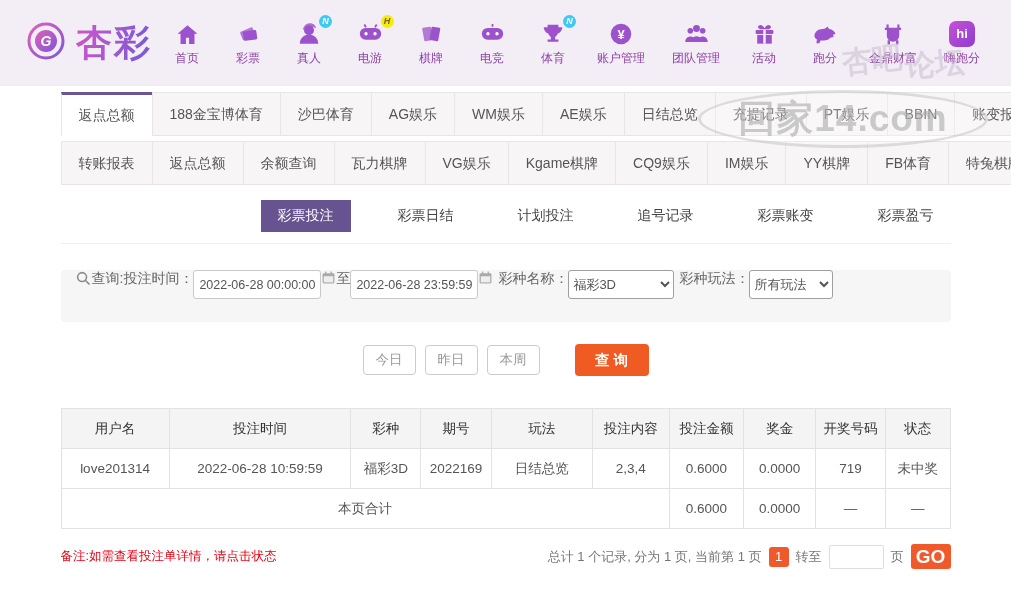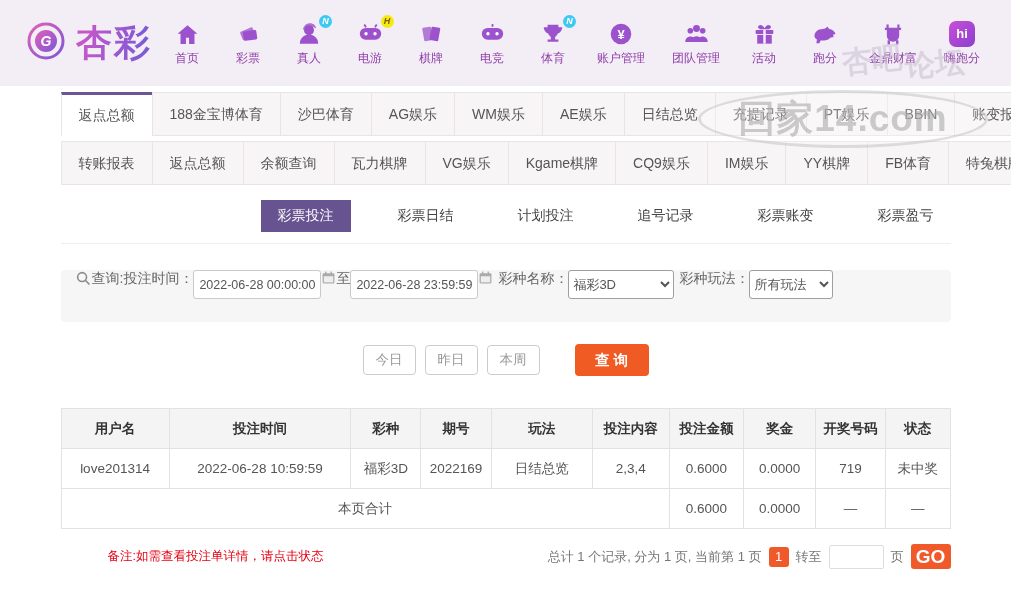--- a/index.html
+++ b/index.html
@@ -58,26 +58,26 @@
   .sel-play { width:84px; }
 
   .quick-row { margin-top:22px; display:flex; justify-content:center; align-items:center; gap:9px; }
   .btn-outline { height:30px; padding:0 12px; border:1px solid #ccc; border-radius:4px; background:#fff;
     color:#999; font-size:13.5px; cursor:pointer; font-family:inherit; }
   .btn-search { height:32px; width:74px; margin-left:26px; border:none; border-radius:4px; background:#f05a23;
     color:#fff; font-size:14.5px; font-weight:bold; cursor:pointer; font-family:inherit; }
 
   table.report { margin-top:32px; width:100%; border-collapse:collapse; font-size:13.5px; }
   table.report th, table.report td { border:1px solid #e2e2e2; height:40px; text-align:center; }
-  table.report th { background:#f4f4f4; color:#333; font-weight:bold; }
+  table.report th { background:#f4f4f4; color:#333; font-weight:normal; }
   table.report td { color:#555; }
   td.muted { color:#aaa; }
 
   .foot { margin-top:15px; display:flex; justify-content:space-between; align-items:center; }
-  .note { font-size:12.5px; color:#e60012;margin-left:47px; }
+  .note { font-size:12.5px; color:#e60012; }
   .pager { display:flex; align-items:center; gap:7px; font-size:13px; color:#777; }
   .page-badge { width:20px; height:20px; background:#f0592a; color:#fff; border-radius:3px;
     display:flex; align-items:center; justify-content:center; font-size:13px; }
   .goto-input { width:55px; height:24px; border:1px solid #ddd; border-radius:2px; }
   .btn-go { width:40px; height:25px; border:none; border-radius:3px; background:#f0592a; color:#fff;
     font-size:19px; font-weight:bold; cursor:pointer; font-family:inherit; }
 </style>
 </head>
 <body>
 

